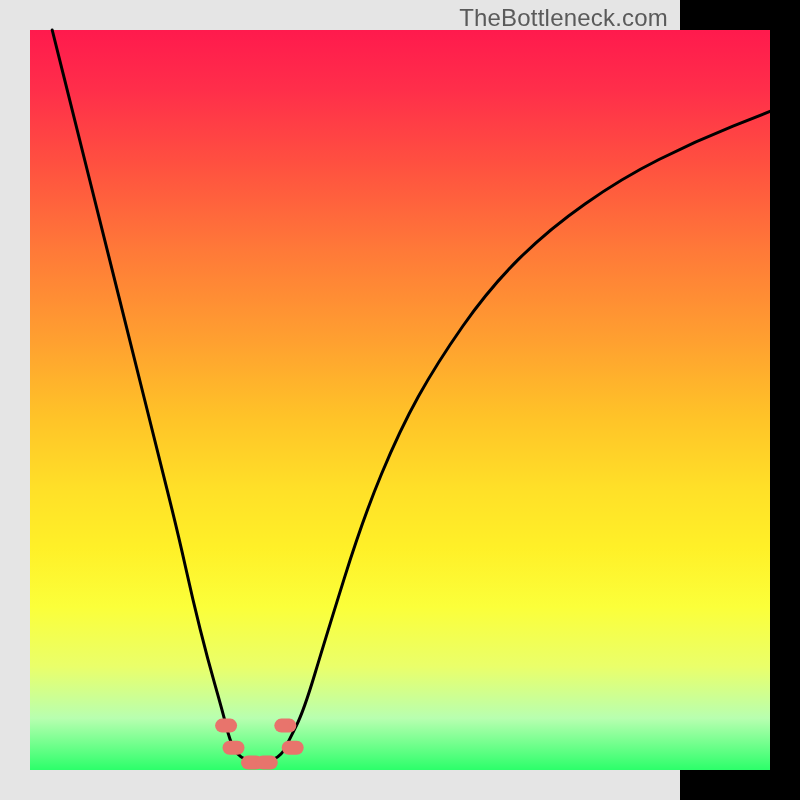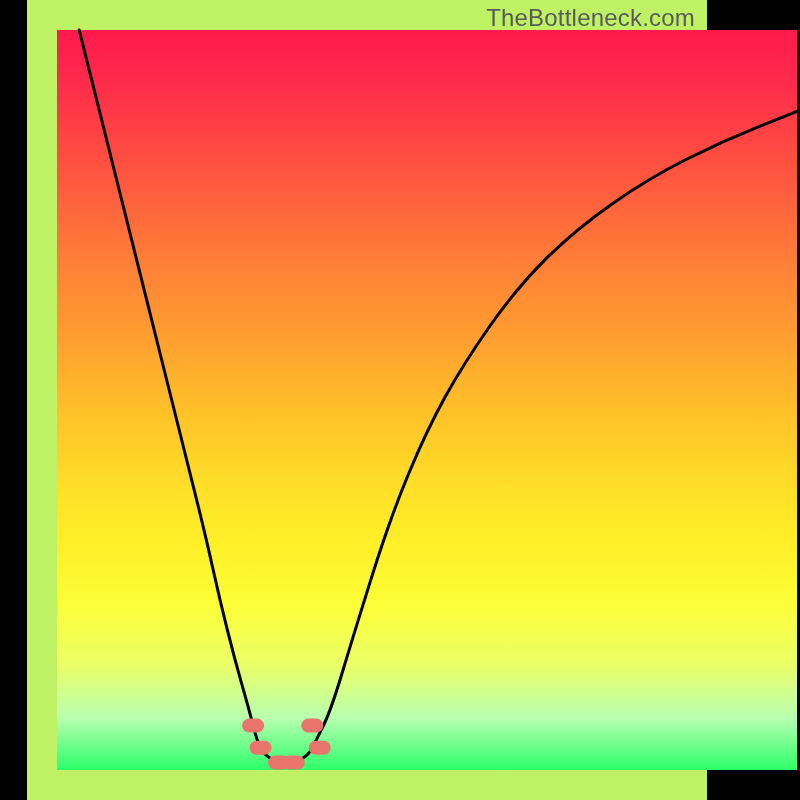--- a/index.html
+++ b/index.html
@@ -1,22 +1,21 @@
 <!DOCTYPE html>
 <html><head>
 <meta charset="utf-8">
 <style>
   * { margin: 0; padding: 0; box-sizing: border-box; }
   html, body { width: 800px; height: 800px; overflow: hidden; background: #000; }
   .frame {
     position: relative;
     width: 680px;
     height: 800px;
-    background: #bef264;
-    margin-left: 27px;
+    background: #e5e5e5;
   }
   .watermark {
     position: absolute;
     top: 4px;
     right: 12px;
     font-family: Arial, Helvetica, sans-serif;
     font-size: 24px;
     color: #5a5a5a;
     font-weight: 500;
     letter-spacing: 0.2px;

